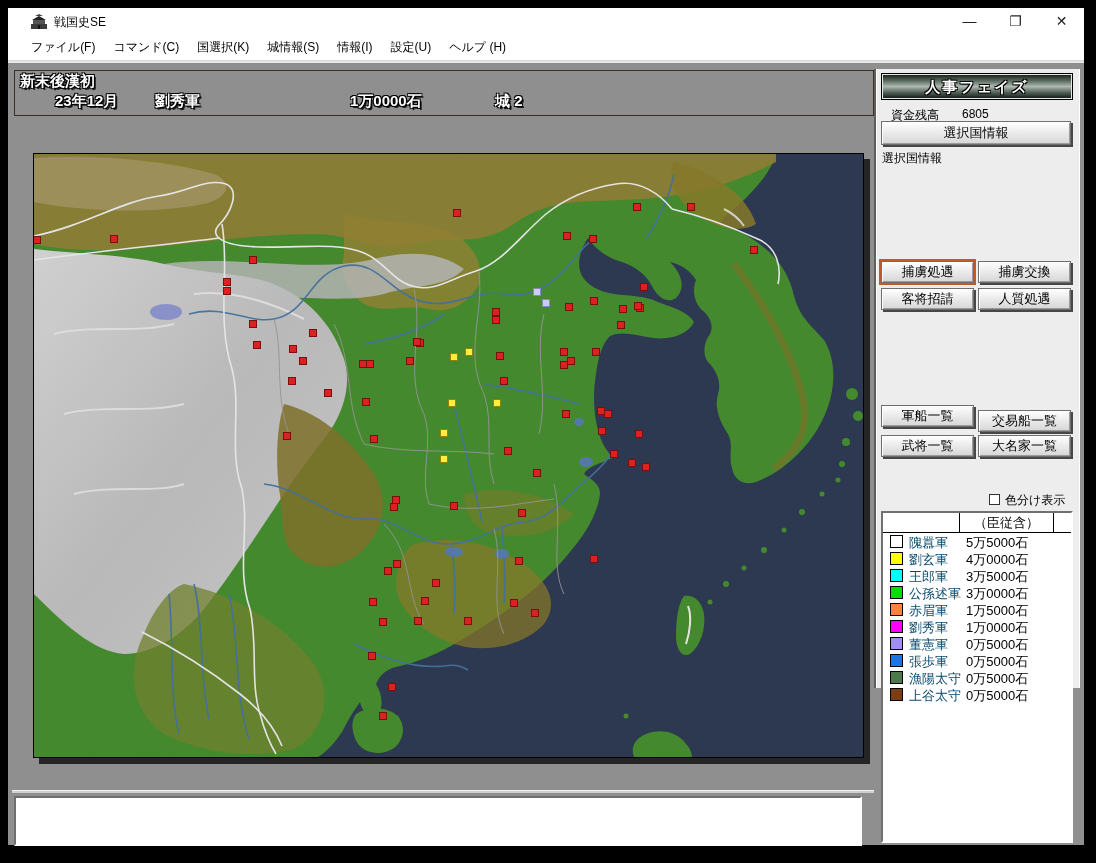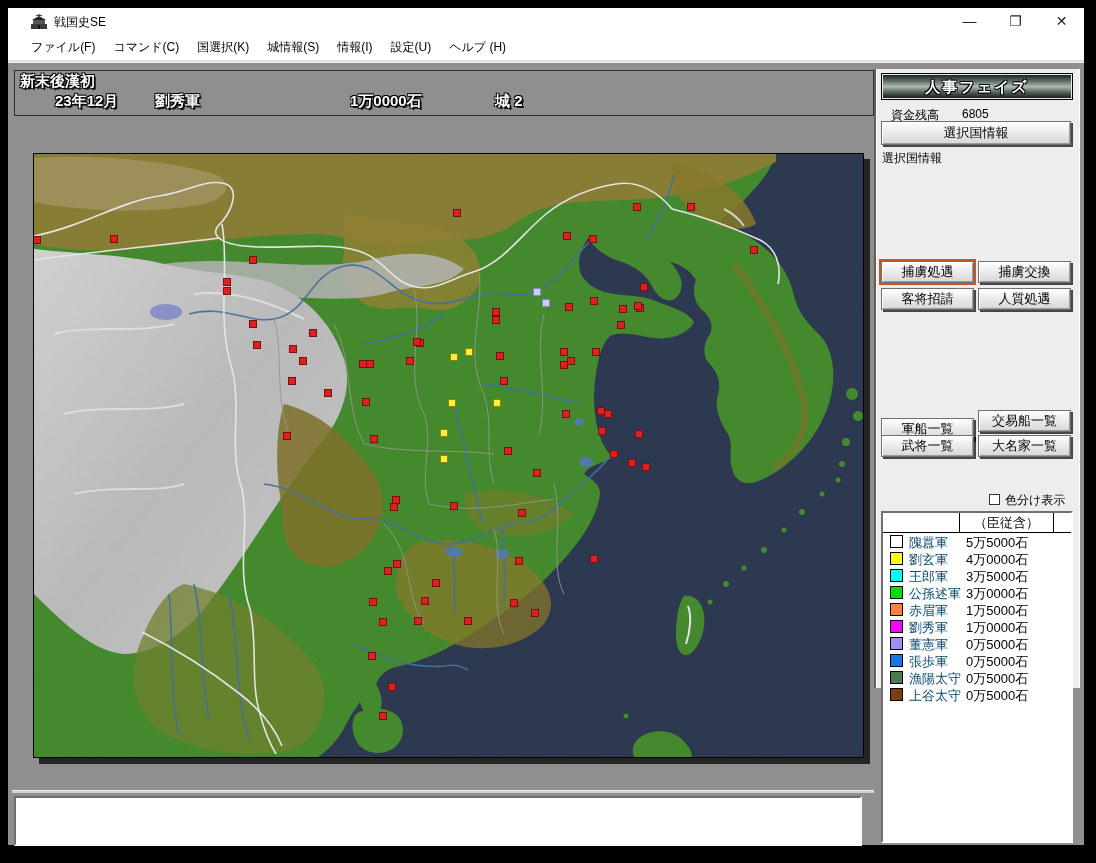--- a/index.html
+++ b/index.html
@@ -355,21 +355,21 @@
       <button class="btn cmd-end">選択国情報</button>
       <span class="sel-label">選択国情報</span>
 
       <div id="action-buttons">
           <button class="btn focused" style="left: 5px; top: 192px; width: 93px; height: 22px;">捕虜処遇</button>
           <button class="btn" style="left: 102px; top: 192px; width: 93px; height: 22px;">捕虜交換</button>
           <button class="btn" style="left: 5px; top: 219px; width: 93px; height: 22px;">客将招請</button>
           <button class="btn" style="left: 102px; top: 219px; width: 93px; height: 22px;">人質処遇</button>
         </div>
       <div id="list-buttons">
-          <button class="btn" style="left: 5px; top: 349px; width: 93px; height: 22px;">軍船一覧</button>
+          <button class="btn" style="left: 5px; top: 336px; width: 93px; height: 22px;">軍船一覧</button>
           <button class="btn" style="left: 102px; top: 341px; width: 93px; height: 22px;">交易船一覧</button>
           <button class="btn" style="left: 5px; top: 366px; width: 93px; height: 22px;">武将一覧</button>
           <button class="btn" style="left: 102px; top: 366px; width: 93px; height: 22px;">大名家一覧</button>
         </div>
 
       <span class="daimyo-label">大名家リスト</span>
       <div class="color-check"></div>
       <span class="color-check-label">色分け表示</span>
 
       <div class="daimyo-listbox">

